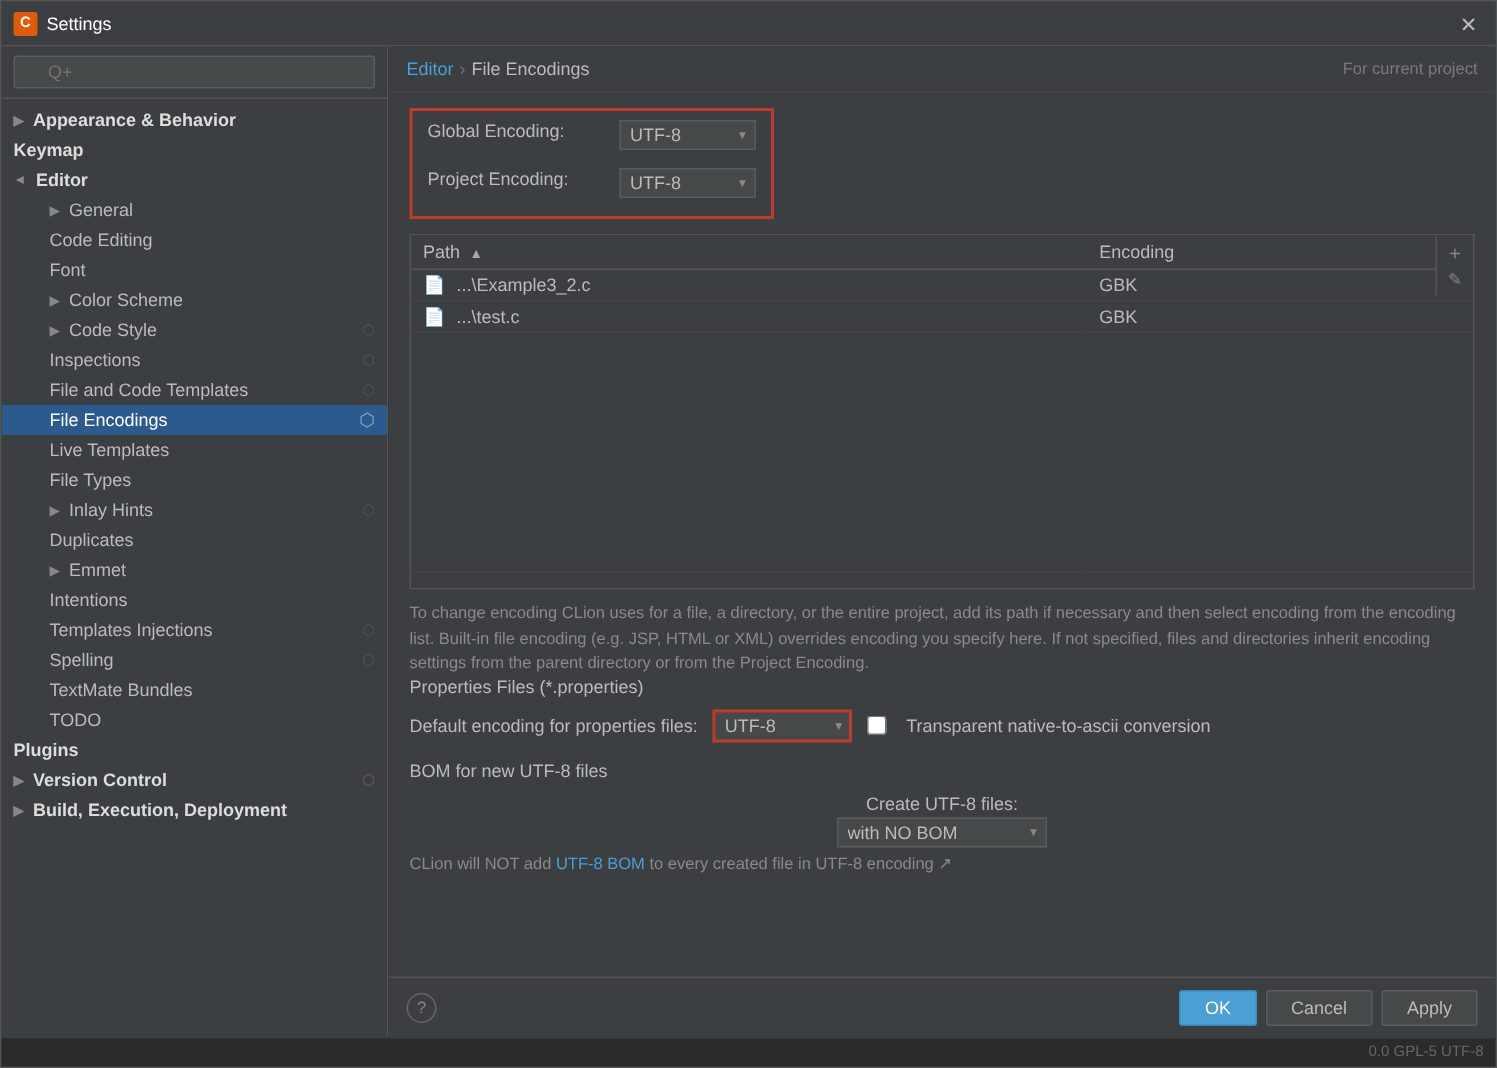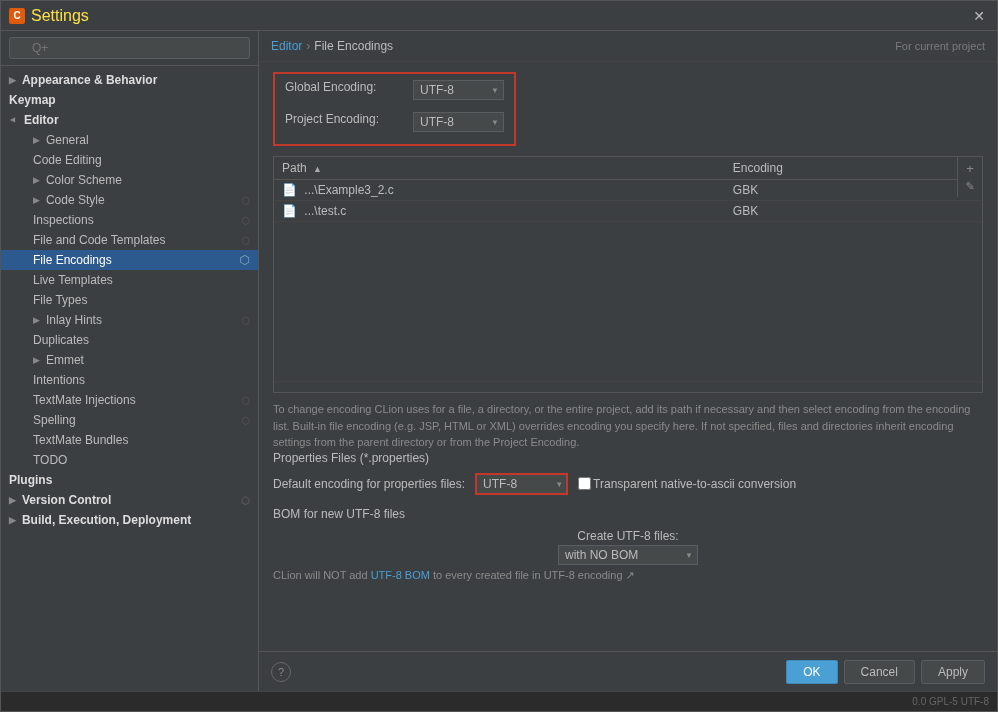--- a/index.html
+++ b/index.html
@@ -39,22 +39,22 @@
       border-radius: 2px;
       display: flex;
       align-items: center;
       justify-content: center;
       font-size: 10px;
       font-weight: bold;
       color: white;
     }
 
     .title-text {
-      color: #fde047;
-      font-size: 16px;
+      color: #ffffff;
+      font-size: 12px;
     }
 
     .title-close {
       color: #bbb;
       cursor: pointer;
       font-size: 14px;
       width: 20px;
       height: 20px;
       display: flex;
       align-items: center;
@@ -326,21 +326,21 @@
       font-size: 12px;
     }
 
     .encoding-select-red {
       border: 2px solid #c0392b;
     }
 
     .checkbox-wrapper {
       display: flex;
       align-items: center;
-      gap: 2px;
+      gap: 13px;
     }
 
     .checkbox-wrapper input[type=checkbox] {
       width: 13px;
       height: 13px;
     }
 
     .checkbox-label {
       color: #bbb;
       font-size: 12px;
@@ -501,20 +501,23 @@
           <span>Editor</span>
         </div>
         <div class="tree-item tree-item-l2">
           <span class="arrow">▶</span>
           <span>General</span>
         </div>
         <div class="tree-item tree-item-l2">
           <span>Code Editing</span>
         </div>
         <div class="tree-item tree-item-l2">
+          <span>Font</span>
+        </div>
+        <div class="tree-item tree-item-l2">
           <span class="arrow">▶</span>
           <span>Color Scheme</span>
         </div>
         <div class="tree-item tree-item-l2">
           <span class="arrow">▶</span>
           <span>Code Style</span>
           <span style="margin-left:auto;color:#555;font-size:10px;">⬡</span>
         </div>
         <div class="tree-item tree-item-l2">
           <span>Inspections</span>
@@ -543,21 +546,21 @@
           <span>Duplicates</span>
         </div>
         <div class="tree-item tree-item-l2">
           <span class="arrow">▶</span>
           <span>Emmet</span>
         </div>
         <div class="tree-item tree-item-l2">
           <span>Intentions</span>
         </div>
         <div class="tree-item tree-item-l2">
-          <span>TextMate Injections</span>
+          <span>Templates Injections</span>
           <span style="margin-left:auto;color:#555;font-size:10px;">⬡</span>
         </div>
         <div class="tree-item tree-item-l2">
           <span>Spelling</span>
           <span style="margin-left:auto;color:#555;font-size:10px;">⬡</span>
         </div>
         <div class="tree-item tree-item-l2">
           <span>TextMate Bundles</span>
         </div>
         <div class="tree-item tree-item-l2">

